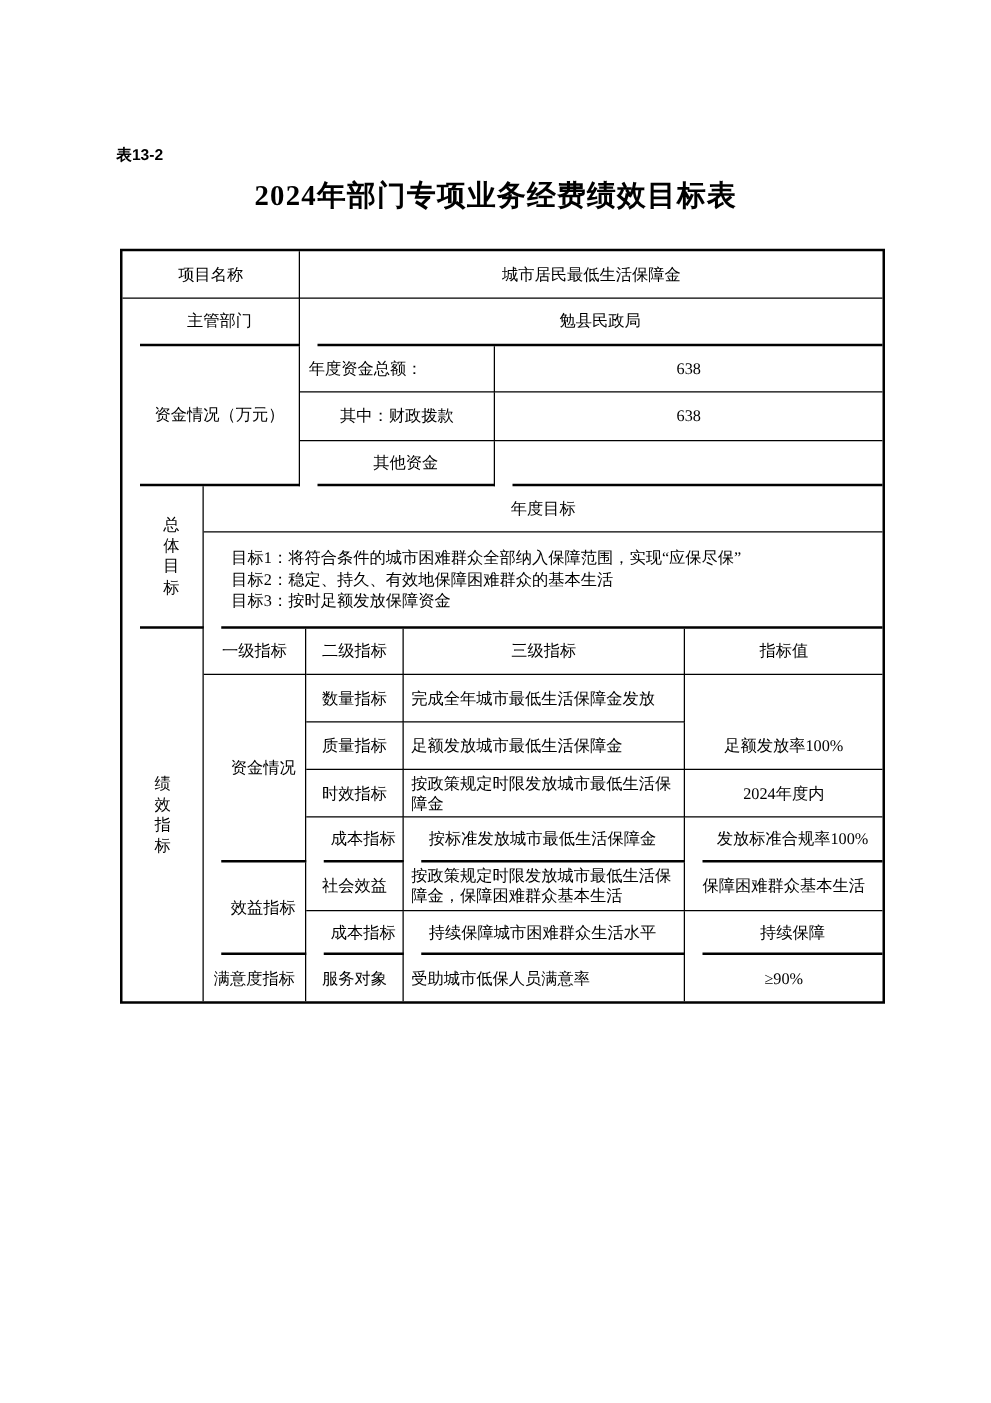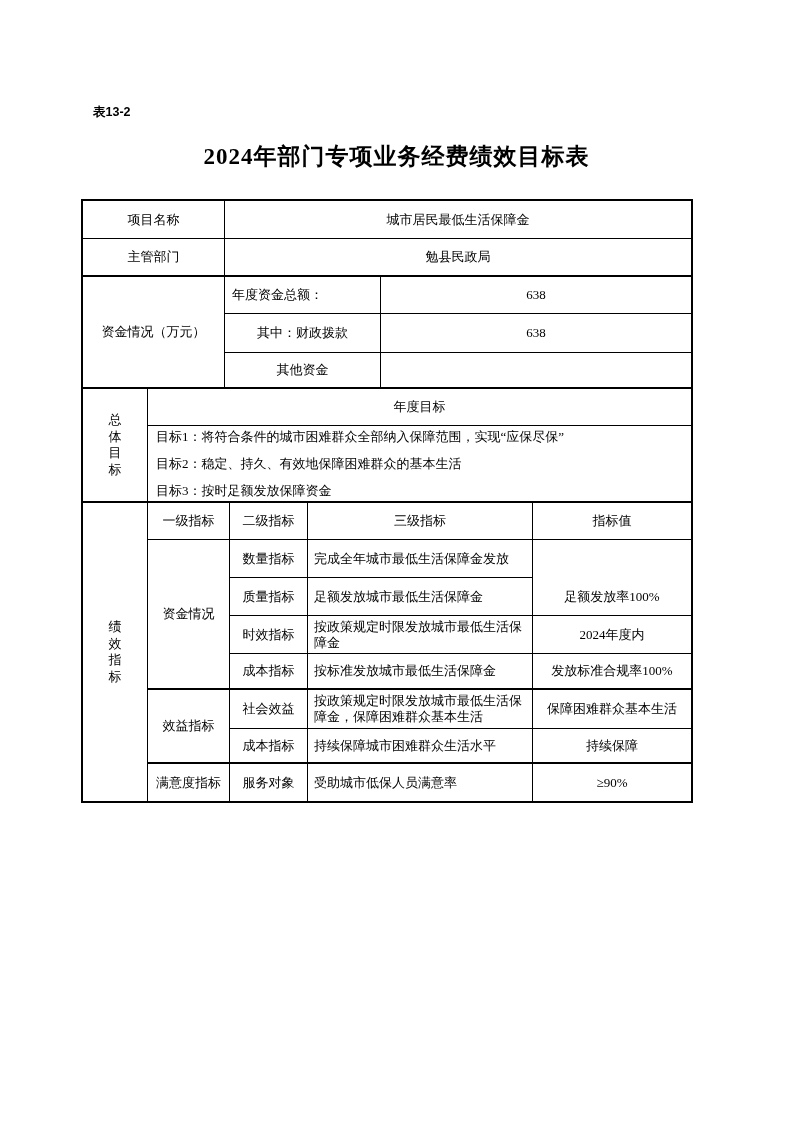--- a/index.html
+++ b/index.html
@@ -2,49 +2,49 @@
 <html><head>
 <meta charset="utf-8">
 <style>
   html,body{margin:0;padding:0;}
   body{
     width:793px;height:1122px;background:#ffffff;position:relative;
     font-family:"Liberation Serif","DejaVu Serif",serif;color:#000;
     overflow:hidden;
   }
   .doc-tag{
-    position:absolute;left:93px;top:104px;
+    position:absolute;left:93px;top:116px;
     font-family:"Liberation Sans","DejaVu Sans",sans-serif;
     font-weight:bold;font-size:12.5px;
   }
   .doc-title{
     position:absolute;left:0;top:141px;width:793px;margin:0;
     text-align:center;font-size:23px;font-weight:bold;letter-spacing:1px;
   }
   .tbl{
-    position:absolute;left:81px;top:199px;
+    position:absolute;left:96px;top:199px;
     width:612px;height:604px;box-sizing:border-box;
     border:2px solid #000;
     display:grid;
     grid-template-columns:65px 77px 5px 78px 73px 152px 158px;
     grid-template-rows:38px 38px 37px 39px 36px 37px 77px 37px 38px 38px 38px 36px 39px 35px 37px;
     font-size:13px;line-height:16px;
   }
   .c{
     box-sizing:border-box;
     border-right:1px solid #000;border-bottom:1px solid #000;
     display:flex;align-items:center;justify-content:center;
     text-align:center;padding:2px 4px;overflow:hidden;
   }
   .no-r{border-right:none;}
   .no-b{border-bottom:none;}
-  .tb{border-bottom-width:2px;}
+  .tb{border-bottom-width:2px;margin-left:14px;}
   .left{justify-content:flex-start;text-align:left;padding-left:7px;}
   .vlabel{width:15px;line-height:16.5px;word-break:break-all;text-align:center;}
-  .goal-cell{flex-direction:column;align-items:flex-start;justify-content:space-between;line-height:17.5px;padding-left:8px;}
+  .goal-cell{flex-direction:column;align-items:flex-start;justify-content:center;line-height:17.5px;padding-left:8px;}
   .lvl3{padding-left:6px;padding-right:4px;}
 </style>
 </head>
 <body>
 
 <div class="doc-tag">表13-2</div>
 <h1 class="doc-title">2024年部门专项业务经费绩效目标表</h1>
 
 <div class="tbl">
 

